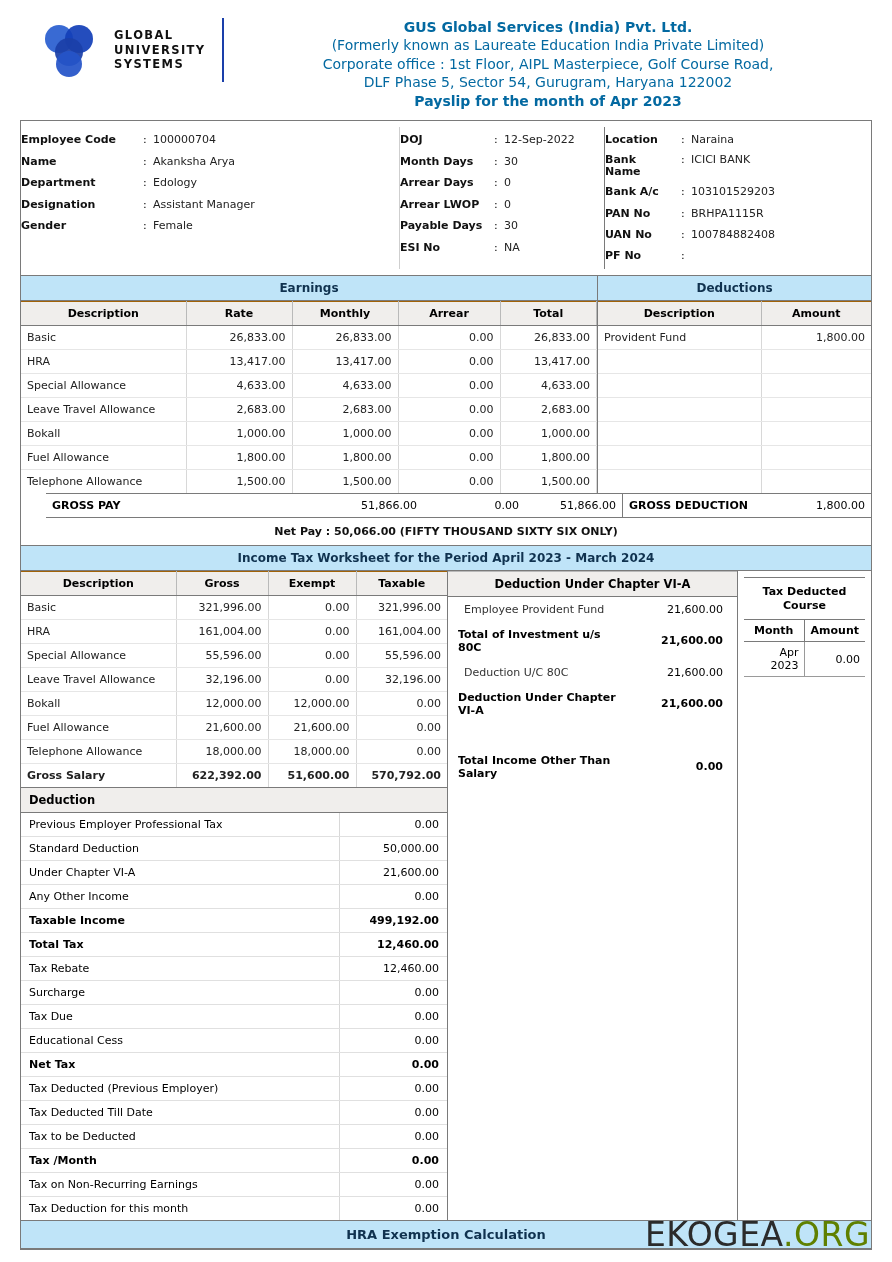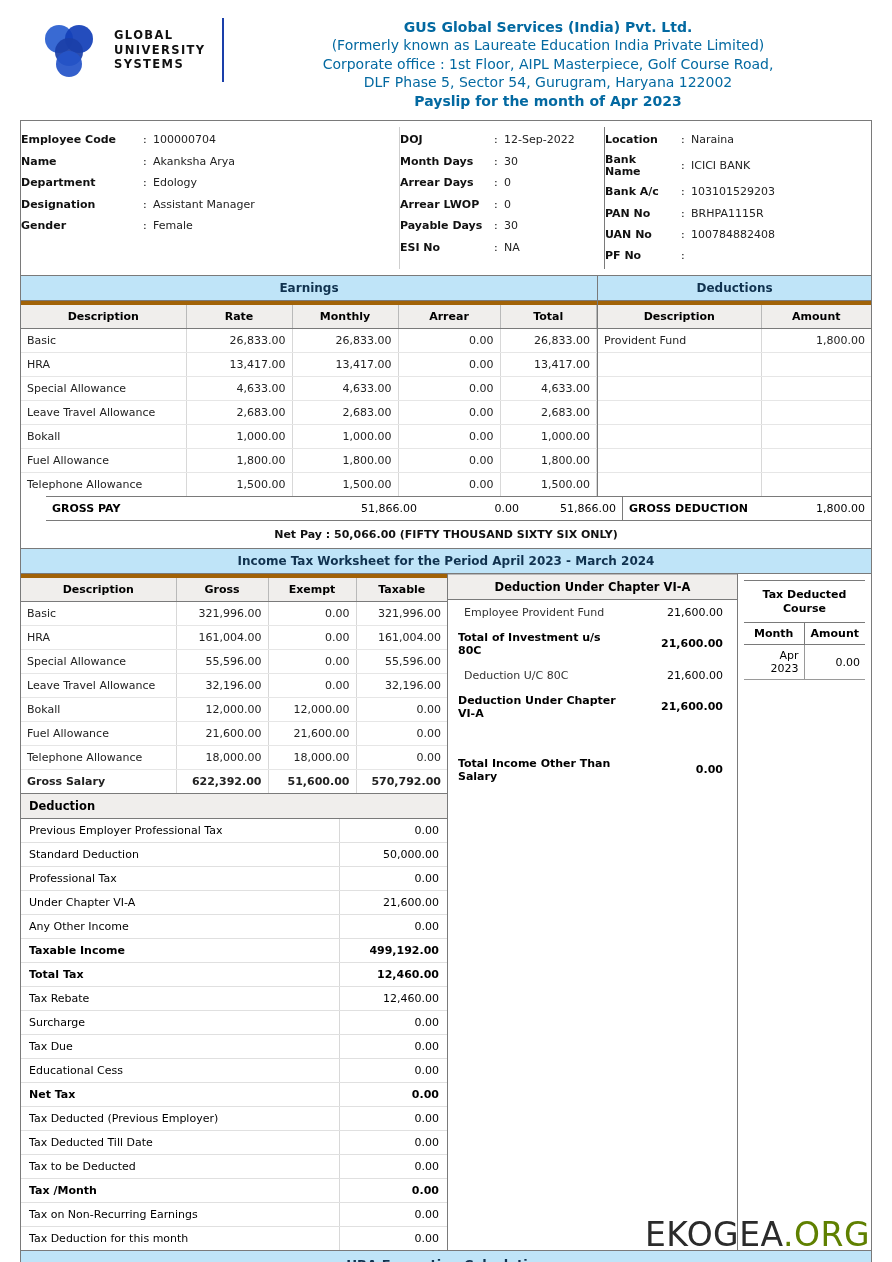--- a/index.html
+++ b/index.html
@@ -73,21 +73,21 @@
   .col-b { flex: 0 0 205px; border-left: 1px solid #cfcfcf; padding-left: 10px;}
   .col-c { flex: 1; border-left: 1px solid #7a7a7a; padding-left: 10px; }
 
   .kv { display: flex; align-items: baseline; font-size: 11px; line-height: 1.95; }
   .kv .k { font-weight: bold; color: #111; }
   .kv .sep { width: 16px; text-align: left; padding-left: 6px;}
   .kv .v { color: #222; }
   .col-a .k { flex: 0 0 116px; }
   .col-b .k { flex: 0 0 88px; }
   .col-c .k { flex: 0 0 70px; }
-  .kv.two-line { line-height: 1.15; align-items: center; padding: 3px 0 2px;}
+  .kv.two-line { line-height: 1.15; align-items: flex-start; padding: 3px 0 2px;}
   .kv.two-line .k { flex: 0 0 70px; }
 
   
   table { border-collapse: collapse; width: 100%; }
   td, th { font-size: 11px; padding: 4px 6px; }
 
   .band {
     background: #bfe4f8;
     text-align: center;
     font-weight: bold;
@@ -95,21 +95,21 @@
     color: #10324f;
     padding: 5px 0;
     border-bottom: 1px solid #7a7a7a;
   }
   .hdrow td, .hdrow th {
     background: #f0eeec;
     font-weight: bold;
     text-align: center;
     border-right: 1px solid #b9b9b9;
     border-bottom: 1px solid #7a7a7a;
-    border-top: 4px solid #a16207;
+    border-top: 1px solid #a16207;
     font-size: 11px;
     padding: 5px 6px;
   }
   .num { text-align: right; }
   .lft { text-align: left; }
 
   
   .split { display: flex; }
   .earn-side { flex: 0 0 577px; border-right: 1px solid #7a7a7a; }
   .ded-side  { flex: 1; }
@@ -540,24 +540,20 @@
           <tbody>
               <tr>
                 <td class="lft">Previous Employer Professional Tax</td>
                 <td class="num">0.00</td>
               </tr>
           <tr>
                 <td class="lft">Standard Deduction</td>
                 <td class="num">50,000.00</td>
               </tr>
           <tr>
-                <td class="lft">Professional Tax</td>
-                <td class="num">0.00</td>
-              </tr>
-          <tr>
                 <td class="lft">Under Chapter VI-A</td>
                 <td class="num">21,600.00</td>
               </tr>
           <tr>
                 <td class="lft">Any Other Income</td>
                 <td class="num">0.00</td>
               </tr>
           <tr class="b">
                 <td class="lft">Taxable Income</td>
                 <td class="num">499,192.00</td>

